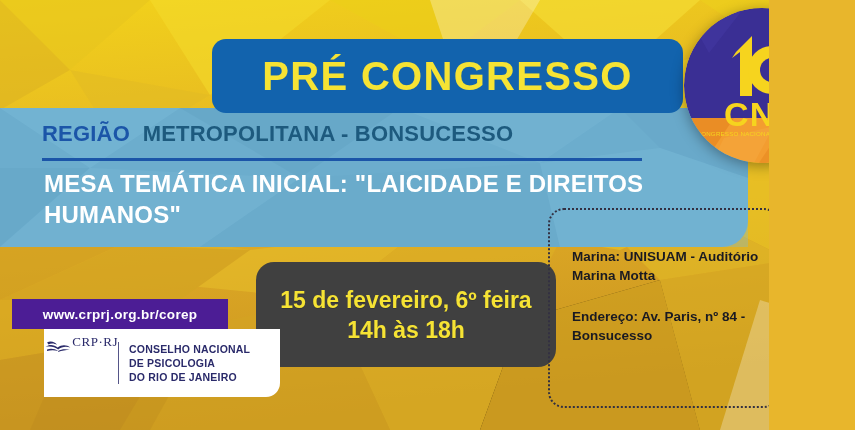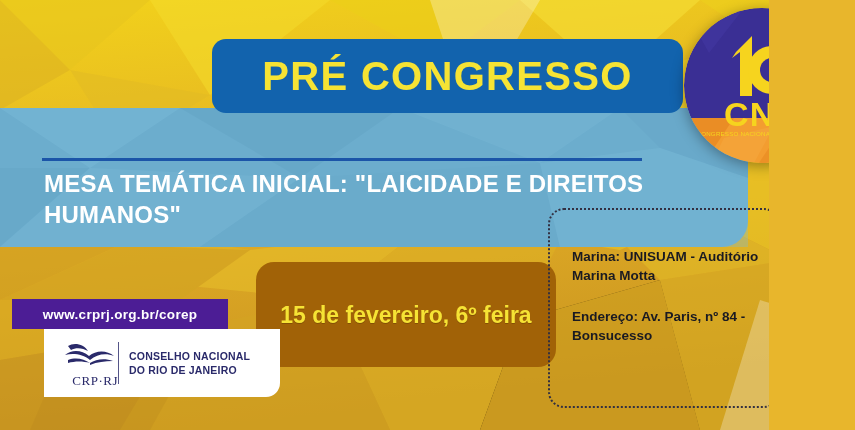--- a/index.html
+++ b/index.html
@@ -72,21 +72,21 @@
     font-weight:bold;
     line-height:31px;
     letter-spacing:0.2px;
   }
 
   
   .date-box {
     position:absolute;
     left:256px; top:262px;
     width:300px; height:105px;
-    background:#a16207;
+    background:#404040;
     border-radius:18px;
     display:flex; flex-direction:column;
     align-items:center; justify-content:center;
   }
   .date-box .dline {
     color:#f6e334;
     font-size:23px; font-weight:bold;
     line-height:30px; white-space:nowrap;
     text-shadow:0 1px 0 rgba(0,0,0,.18);
   }
@@ -131,22 +131,22 @@
   .crp-card {
     position:absolute;
     left:44px; top:329px;
     width:236px; height:68px;
     background:#ffffff;
     border-radius:0 0 14px 0;
     display:flex; align-items:center;
   }
   .crp-mark {
     width:74px; height:100%;
-    display:flex; flex-direction:column;
-    align-items:flex-end; justify-content:center;
+    display:flex; flex-direction:row;
+    align-items:flex-start; justify-content:center;
     padding-top:4px;
   }
   .crp-mark svg { display:block; }
   .crp-mark .crp-word {
     color:#2a2a6a;
     font-family:"Liberation Serif", serif;
     font-size:13px;
     letter-spacing:0.5px;
     margin-top:1px;
   }
@@ -234,26 +234,31 @@
         <polygon points="300,70 540,55 560,139 200,139" fill="#67a8c8"></polygon>
         <polygon points="540,55 660,40 748,70 748,139 560,139" fill="#7dbcd9"></polygon>
       </g>
     </svg>
   </div>
 
   <div class="title-bar">
     <span class="title-text">PRÉ CONGRESSO</span>
   </div>
 
+  <div class="region-line">
+    <span class="w1">REGIÃO</span>
+    <span>&nbsp;</span><span class="w2">METROPOLITANA - BONSUCESSO</span>
+  </div>
   <div class="rule"></div>
 
   <div class="mesa">MESA TEMÁTICA INICIAL: "LAICIDADE E DIREITOS HUMANOS"</div>
 
   <div class="date-box">
     <span class="dline">15 de fevereiro, 6º feira</span>
+    <span class="dline">14h às 18h</span>
   </div>
 
   <div class="info-box"></div>
   <div class="info-text">
     <div class="blk">Marina: UNISUAM - Auditório Marina Motta</div>
     <div class="blk">Endereço: Av. Paris, nº 84 - Bonsucesso</div>
   </div>
 
   <div class="url-bar">
     <span>www.crprj.org.br/corep</span>
@@ -265,20 +270,21 @@
         <path d="M6 4 C12 0, 22 2, 26 9 C21 6, 14 5, 9 8 Z" fill="#2a2a6a"></path>
         <path d="M3 13 C10 7, 20 8, 27 14 C34 8, 45 8, 52 14 C44 11, 35 12, 28 18 C21 12, 11 11, 3 13 Z" fill="#2a2a6a"></path>
         <path d="M6 18 C14 15, 22 17, 28 21 C21 19, 13 19, 6 21 Z" fill="#2a2a6a"></path>
         <path d="M28 21 C34 17, 43 16, 51 19 C43 19, 35 20, 28 23 Z" fill="#2a2a6a"></path>
       </svg>
       <span class="crp-word">CRP·RJ</span>
     </div>
     <div class="crp-sep"></div>
     <div class="crp-lines">
       <div>CONSELHO NACIONAL</div>
+      <div>DE PSICOLOGIA</div>
       <div>DO RIO DE JANEIRO</div>
     </div>
   </div>
 
   <div class="cnp-logo">
     <svg width="155" height="155" viewBox="0 0 155 155">
       <defs>
         <clipPath id="circClip">
             <circle cx="77.5" cy="77.5" r="77.5"></circle>
           </clipPath>

